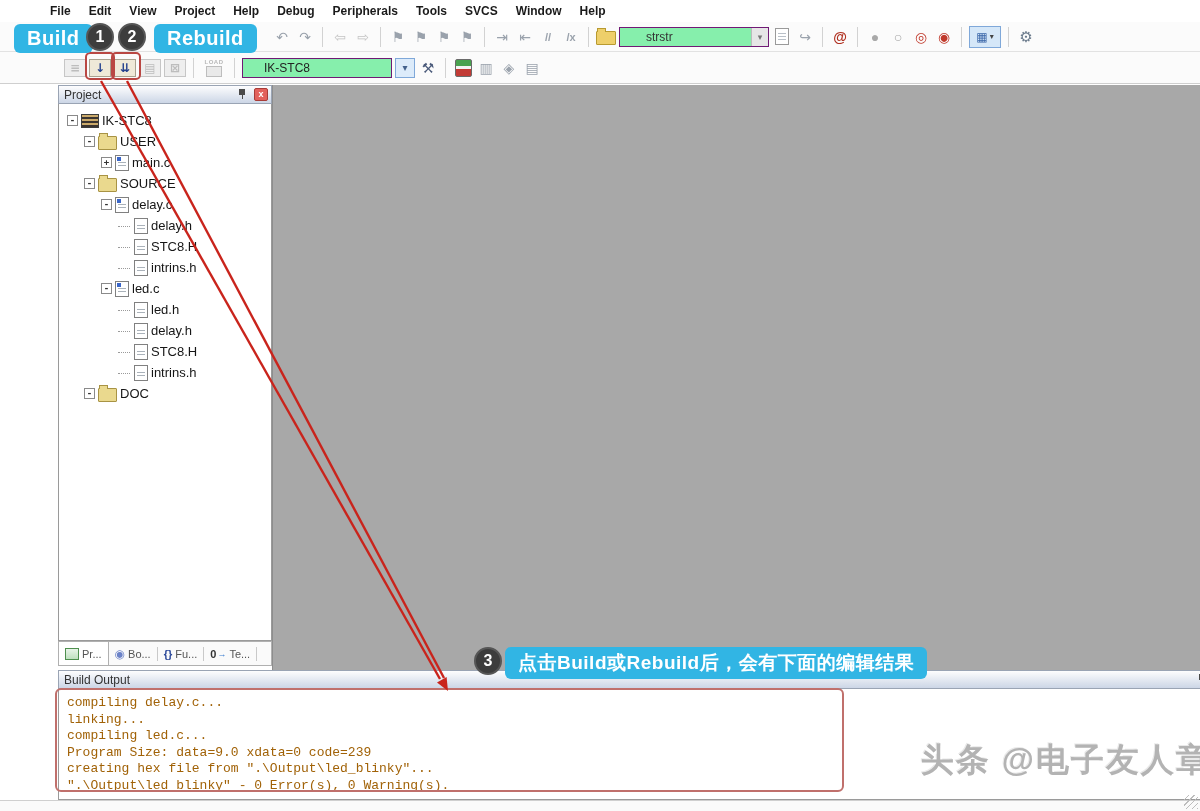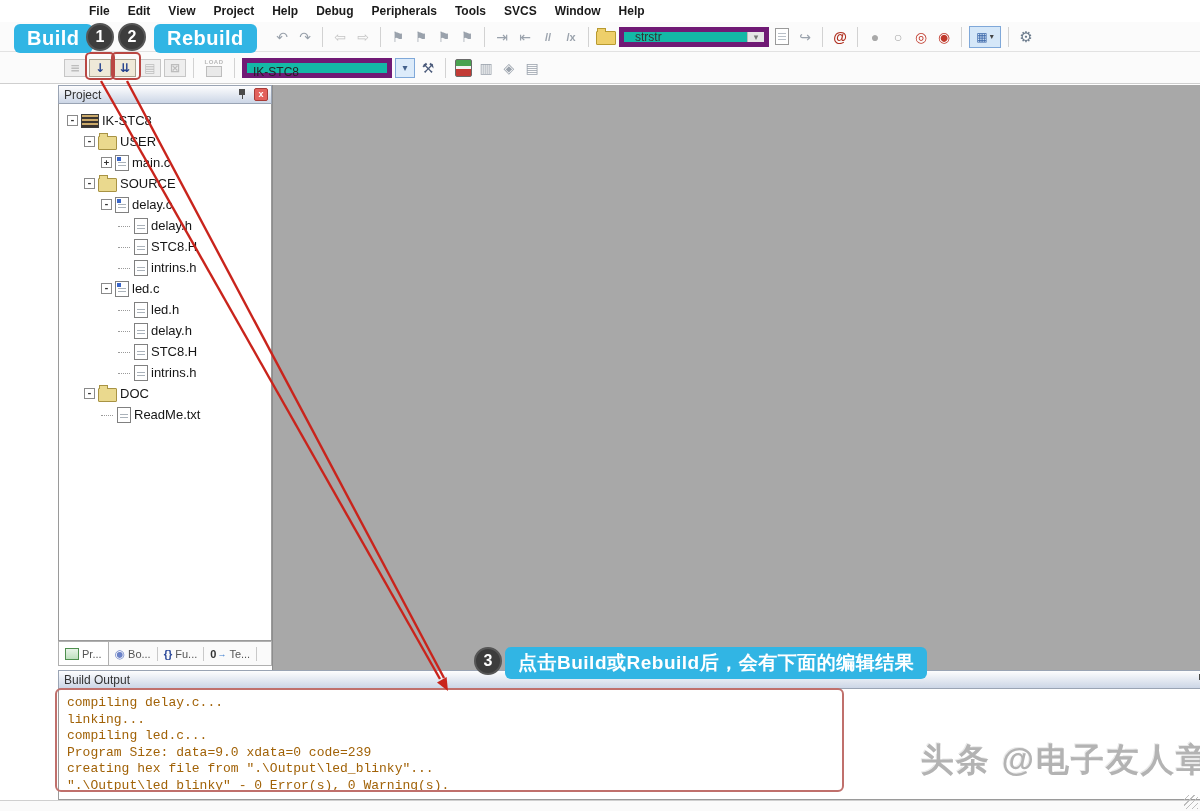--- a/index.html
+++ b/index.html
@@ -1,21 +1,21 @@
 <!DOCTYPE html>
 <html><head>
 <meta charset="utf-8">
 <style>
   html,body{margin:0;padding:0;background:#fff;}
   .screen{position:relative;width:1200px;height:811px;background:#fff;overflow:hidden;
           font-family:"Liberation Sans",sans-serif;}
 
   
   .menu-bar{position:absolute;left:0;top:0;width:1200px;height:22px;background:#fff;
-            display:flex;align-items:center;padding-left:80px;box-sizing:border-box;}
+            display:flex;align-items:center;padding-left:41px;box-sizing:border-box;}
   .menu-item{padding:2px 9px;font:600 12px "Liberation Sans",sans-serif;color:#1a1a1a;}
 
   
   .toolbar1{position:absolute;left:0;top:22px;width:1200px;height:30px;background:#fbfbfb;
             border-bottom:1px solid #e2e2e2;display:flex;align-items:center;gap:3px;
             padding-left:272px;box-sizing:border-box;}
   .toolbar2{position:absolute;left:0;top:52px;width:1200px;height:32px;background:#fbfbfb;
             border-bottom:1px solid #cfcfcf;display:flex;align-items:center;gap:3px;
             padding-left:64px;box-sizing:border-box;}
   .tbi{min-width:20px;height:20px;display:flex;align-items:center;justify-content:center;
@@ -23,22 +23,22 @@
   .tbi.dis{color:#c3c3c3;}
   .vsep{width:1px;height:20px;background:#d2d2d2;margin:0 4px;flex:none;}
   .chip{width:22px;height:18px;background:#efe9d8;border:1px solid #a9a290;display:flex;
         align-items:center;justify-content:center;font:bold 12px "DejaVu Sans",sans-serif;
         color:#24418e;box-sizing:border-box;flex:none;}
   .chip.dis{background:#eeeeee;border-color:#c6c6c6;color:#bdbdbd;}
   .load-ic{width:26px;height:22px;display:flex;flex-direction:column;align-items:center;
            justify-content:center;flex:none;}
   .load-ic .ltxt{font:bold 6px/7px "Liberation Sans",sans-serif;color:#b8b8b8;letter-spacing:.5px;}
   .load-ic .lbox{width:14px;height:9px;border:1px solid #bdbdbd;background:#e9e9e9;}
-  .combo{height:20px;background:#14b8a6;border:5px solid #701a75;box-sizing:border-box;
-         font:12px/18px "Liberation Sans",sans-serif;color:#222;padding-left:6px;flex:none;}
+  .combo{height:20px;background:#86efac;border:1px solid #701a75;box-sizing:border-box;
+         font:12px/18px "Liberation Sans",sans-serif;color:#222;padding-left:21px;flex:none;}
   .search-box{width:150px;display:flex;align-items:stretch;}
   .search-box input{flex:1;border:none;outline:none;font:12px "Liberation Sans",sans-serif;
          color:#333;padding:0 0 0 5px;background:transparent;min-width:0;}
   .dd-btn{width:16px;background:#e6e6e6;border-left:1px solid #bbb;display:flex;
           align-items:center;justify-content:center;font-size:9px;color:#777;}
   .combo2{width:150px;}
   .ddlite{width:20px;height:20px;background:#dcebfa;border:1px solid #7fa8d9;display:flex;
           align-items:center;justify-content:center;font-size:10px;color:#44618c;
           box-sizing:border-box;flex:none;}
   .win-btn{width:32px;height:22px;background:#d5e7f8;border:1px solid #7fa8d9;display:flex;
@@ -293,25 +293,20 @@
       <div class="tree-row" style="padding-left:59px;">
         <span class="spacer"></span>
         <span class="ic-file"></span>
         <span class="tlabel">intrins.h</span>
       </div>
       <div class="tree-row" style="padding-left:25px;">
         <span class="twisty">-</span>
         <span class="ic-folder"></span>
         <span class="tlabel">DOC</span>
       </div>
-      <div class="tree-row" style="padding-left:42px;">
-        <span class="spacer"></span>
-        <span class="ic-file"></span>
-        <span class="tlabel">ReadMe.txt</span>
-      </div>
     </div>
     <div class="tab-strip">
       <div class="ptab active">
         <span class="pr-ic"></span>
         <span>Pr...</span>
       </div>
       <div class="ptab">
         <span class="bo-ic">◉</span>
         <span>Bo...</span>
       </div>

